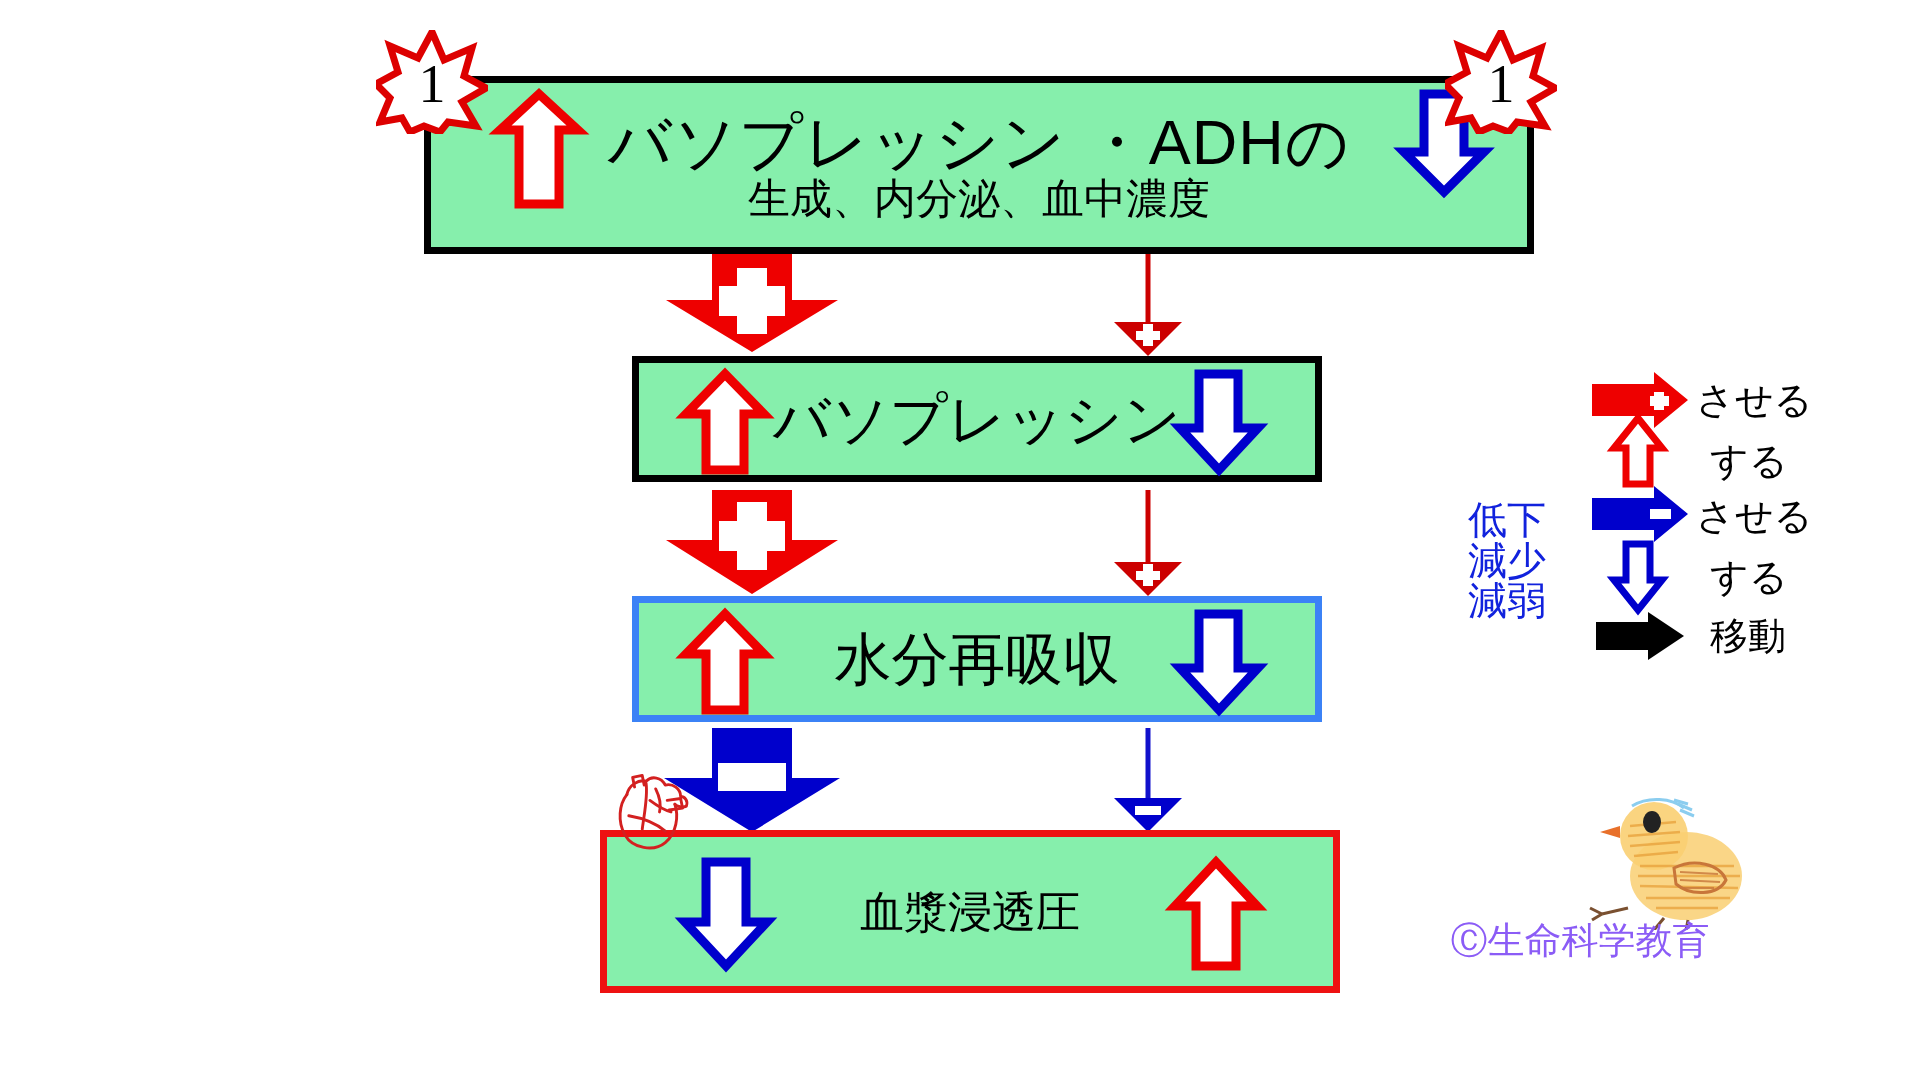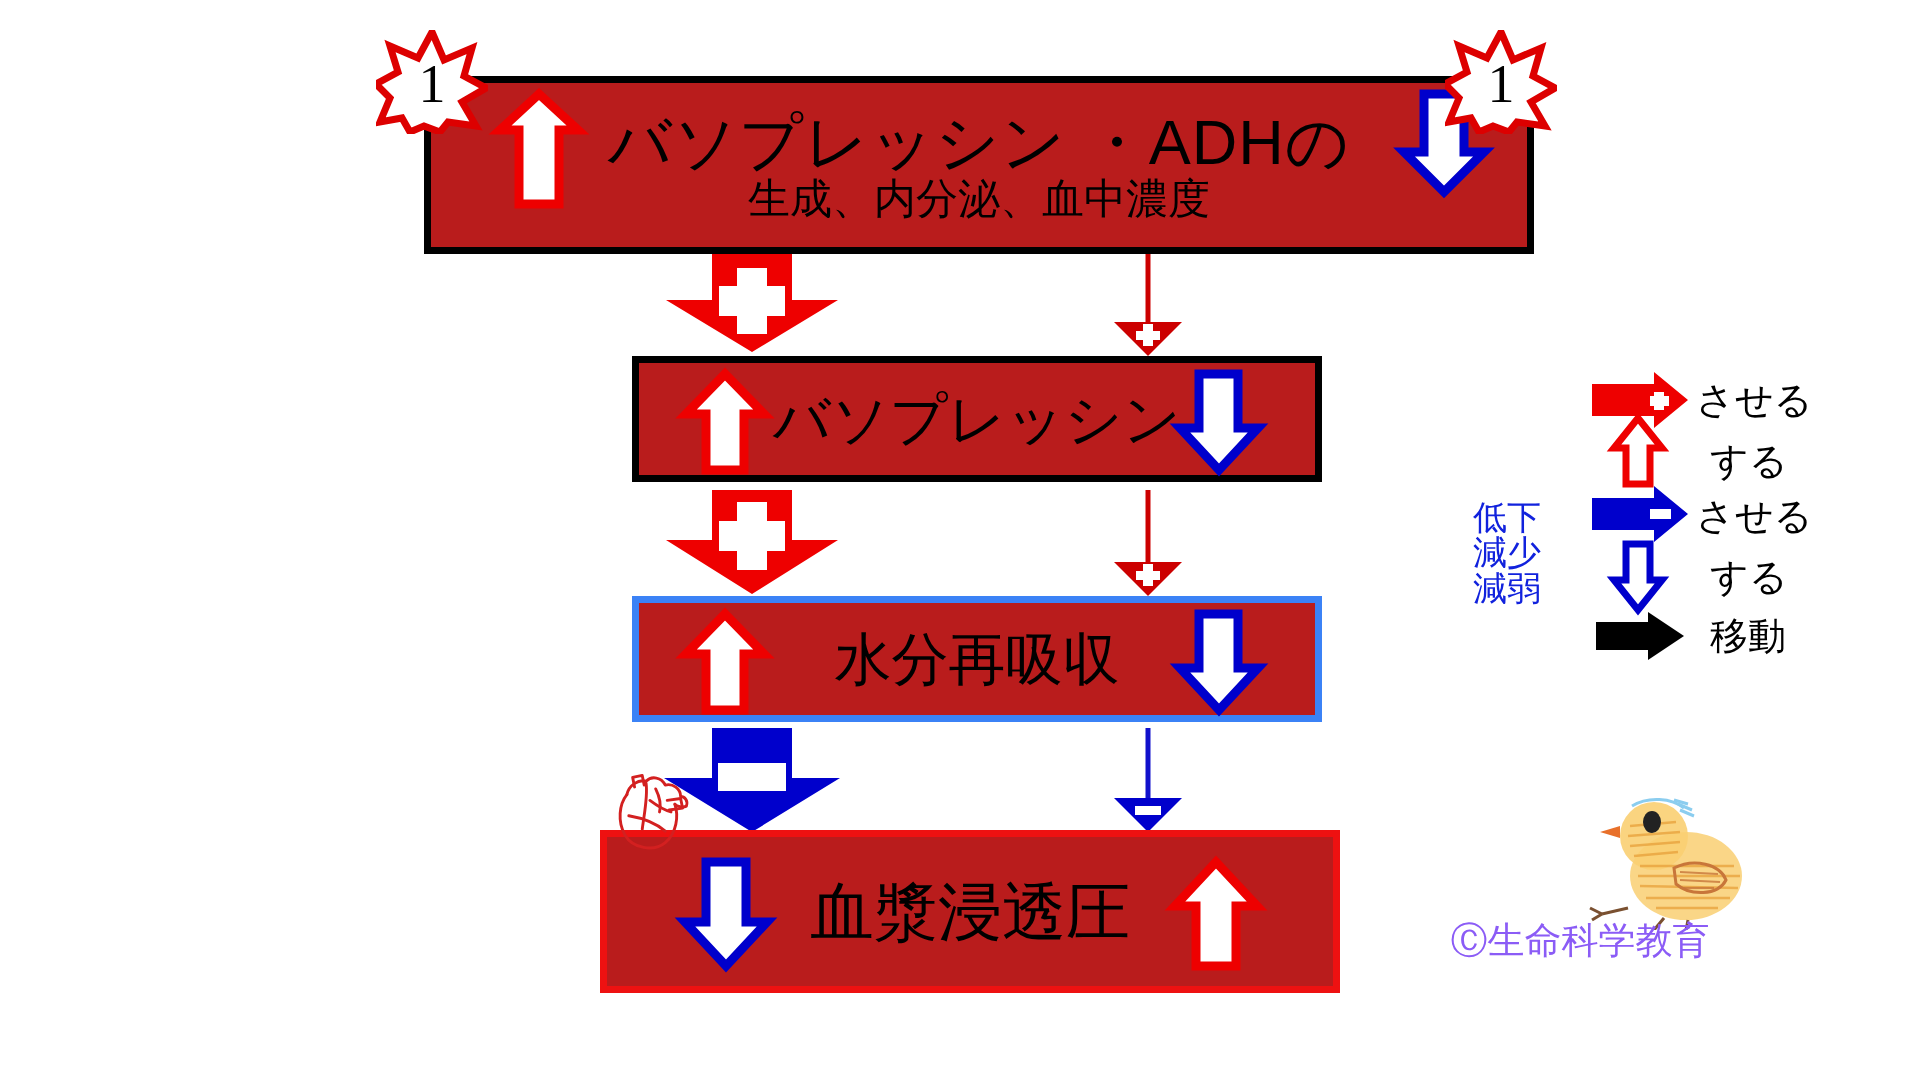--- a/index.html
+++ b/index.html
@@ -10,21 +10,21 @@
   }
   .stage{position:absolute;left:0;top:0;width:1919px;height:1079px;}
 
   
   .abs{position:absolute;}
 
   
   .node{
     position:absolute;
     box-sizing:border-box;
-    background:#b91c1c;
+    background:#86efac;
     display:flex;align-items:center;justify-content:center;
   }
   .node .labelwrap{
     display:flex;flex-direction:column;align-items:center;justify-content:center;
     width:100%;
   }
   .node .line1{
     white-space:nowrap;
     line-height:1.0;
   }
@@ -49,31 +49,31 @@
   #node-water-reabsorption{
     left:632px;top:596px;width:690px;height:126px;
     border:7px solid #3b82f6;
   }
   #node-water-reabsorption .line1{font-size:57px;}
 
   #node-plasma-osmolality{
     left:600px;top:830px;width:740px;height:163px;
     border:7px solid #ee1111;
   }
-  #node-plasma-osmolality .line1{font-size:64px;}
+  #node-plasma-osmolality .line1{font-size:44px;}
 
   
   #legend{
     position:absolute;left:1396px;top:372px;width:400px;height:300px;
   }
   .legend-words{
     position:absolute;text-align:center;line-height:1.04;white-space:nowrap;
   }
   .legend-words.up{color:#dd1111;font-size:33px;left:0px;top:8px;width:210px;}
-  .legend-words.down{color:#1122dd;font-size:34px;left:36px;top:128px;width:150px;}
+  .legend-words.down{color:#1122dd;font-size:39px;left:36px;top:128px;width:150px;}
   .legend-text{
     position:absolute;color:#000;font-size:38px;white-space:nowrap;
   }
 
   
   #copyright{
     position:absolute;left:1360px;top:920px;width:440px;
     text-align:center;font-size:37px;line-height:1.16;color:#8b5cf6;
     white-space:nowrap;
   }

